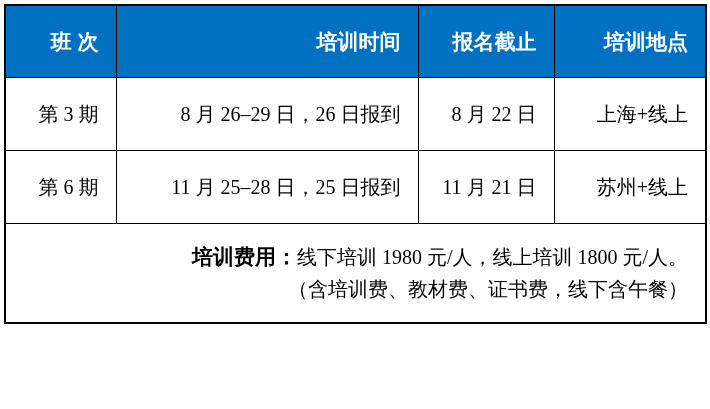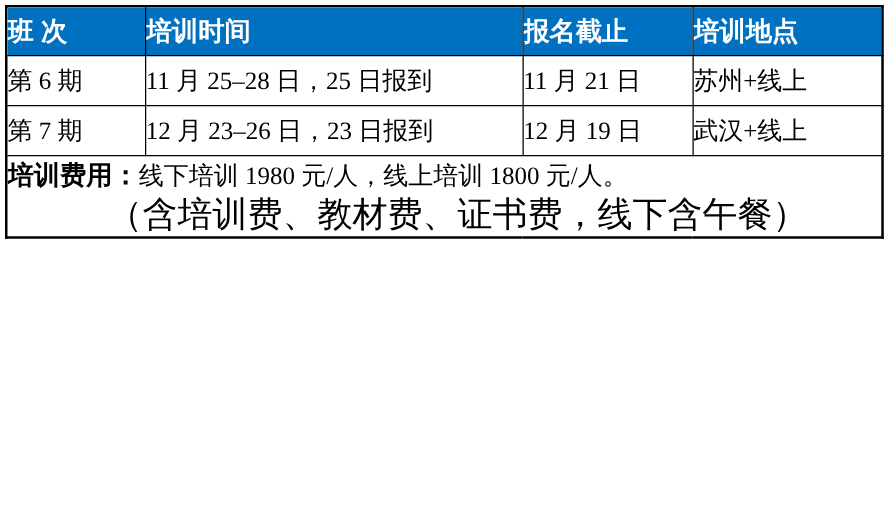--- a/index.html
+++ b/index.html
@@ -21,22 +21,22 @@
     left: 4px;
     top: 4px;
     width: 701px;
     border-collapse: collapse;
     table-layout: fixed;
     border: 2px solid #000000;
   }
   table.schedule th,
   table.schedule td {
     border: 1.5px solid #000000;
-    padding: 0;
-    text-align: left;
+    padding: 17px;
+    text-align: right;
     vertical-align: middle;
     overflow: hidden;
     white-space: nowrap;
   }
   table.schedule th {
     background: #0070C0;
     color: #ffffff;
     font-family: "Liberation Sans", sans-serif;
     font-weight: bold;
     font-size: 21px;
@@ -69,21 +69,21 @@
   }
   .fee-text {
     font-family: "Liberation Serif", serif;
     font-size: 20px;
     color: #000000;
   }
   .fee-line2 {
     padding-left: 80px;
     line-height: 32px;
     font-family: "Liberation Serif", serif;
-    font-size: 28px;
+    font-size: 20px;
     color: #000000;
   }
 </style>
 </head>
 <body>
 
 <div class="page">
   <table class="schedule">
     <colgroup>
       <col style="width:111px">
@@ -94,30 +94,30 @@
     <thead>
       <tr class="header-row">
         <th>班 次</th>
         <th>培训时间</th>
         <th>报名截止</th>
         <th>培训地点</th>
       </tr>
     </thead>
     <tbody>
       <tr class="data-row">
+        <td>第 3 期</td>
+        <td>8 月 26–29 日，26 日报到</td>
+        <td>8 月 22 日</td>
+        <td>上海+线上</td>
+      </tr>
+      <tr class="data-row">
         <td>第 6 期</td>
         <td>11 月 25–28 日，25 日报到</td>
         <td>11 月 21 日</td>
         <td>苏州+线上</td>
-      </tr>
-      <tr class="data-row">
-        <td>第 7 期</td>
-        <td>12 月 23–26 日，23 日报到</td>
-        <td>12 月 19 日</td>
-        <td>武汉+线上</td>
       </tr>
       <tr>
         <td class="fee-cell" colspan="4">
           <div class="fee-line1"><span class="fee-label">培训费用：</span><span class="fee-text">线下培训 1980 元/人，线上培训 1800 元/人。</span></div>
           <div class="fee-line2">（含培训费、教材费、证书费，线下含午餐）</div>
         </td>
       </tr>
     </tbody>
   </table>
 </div>

